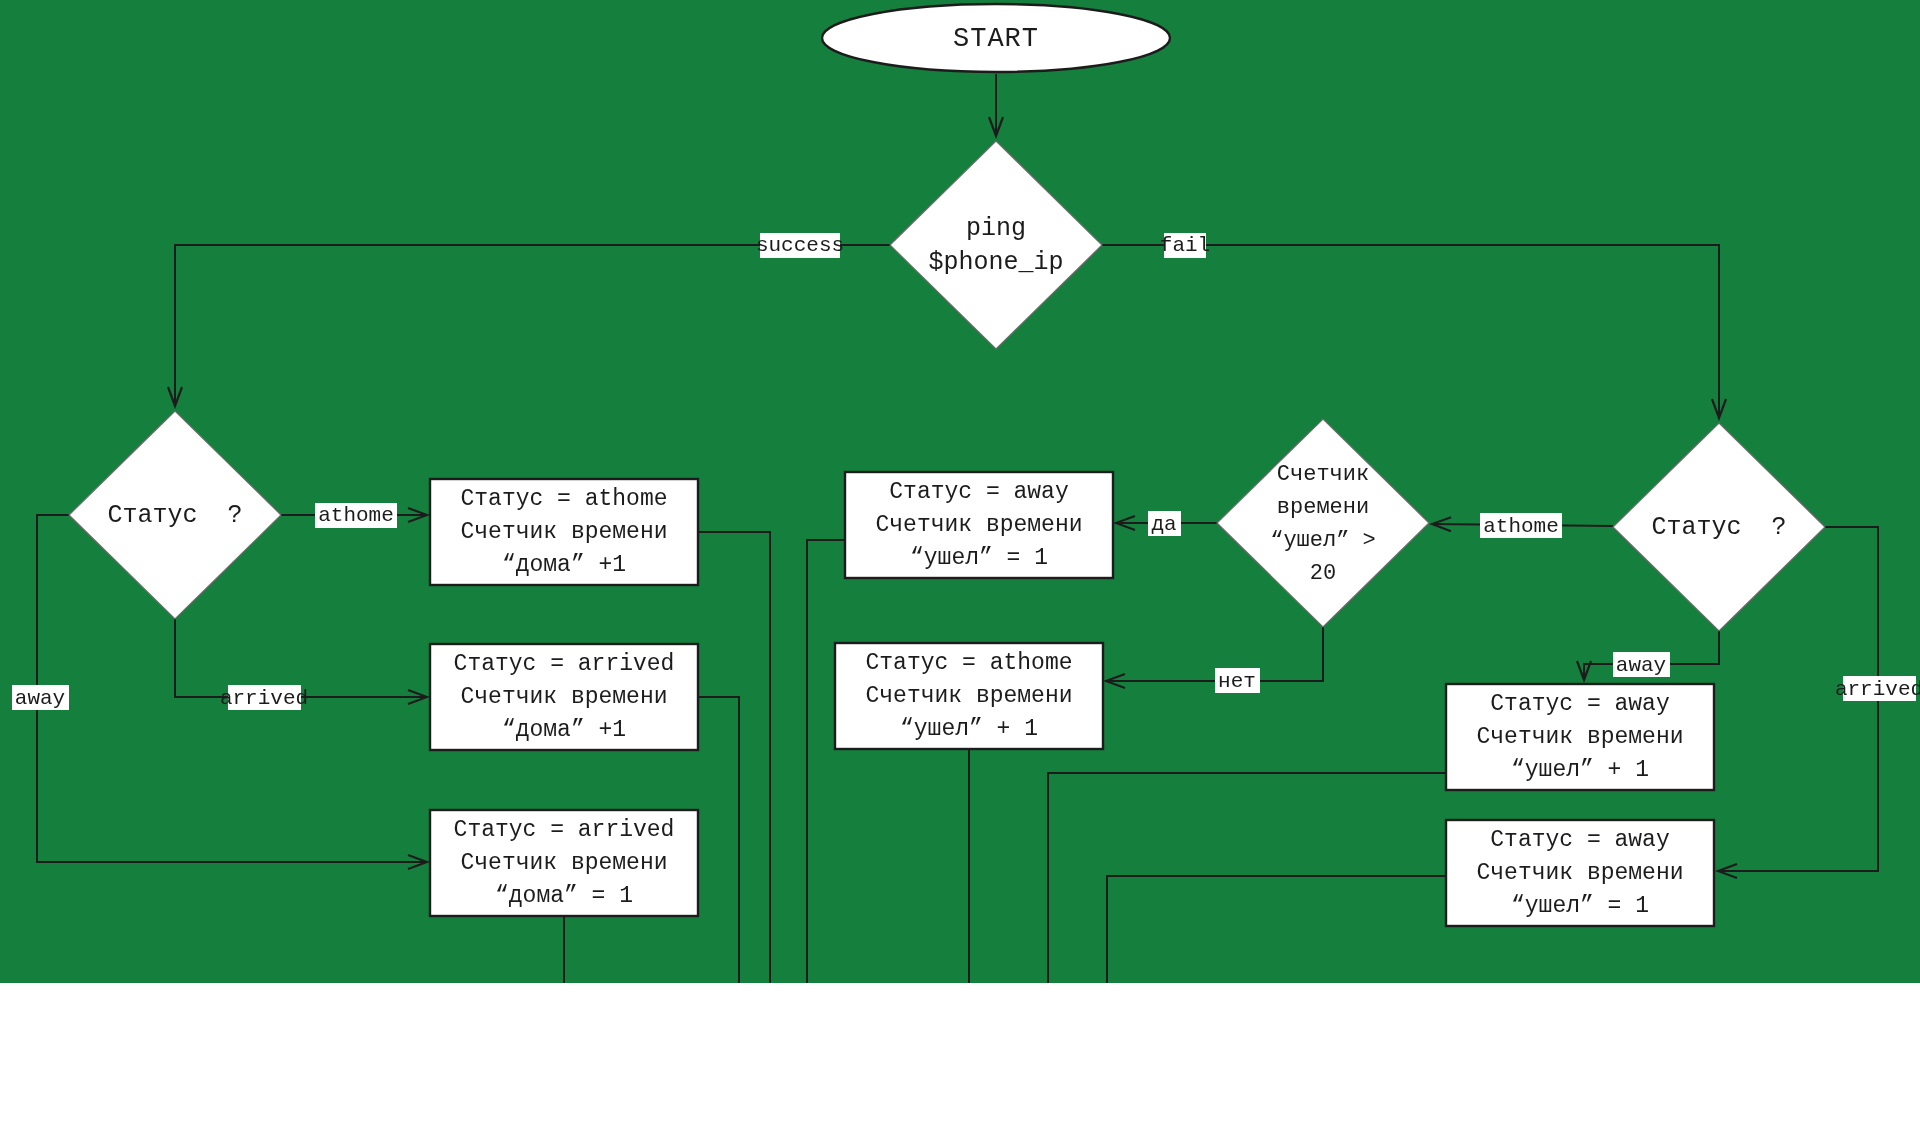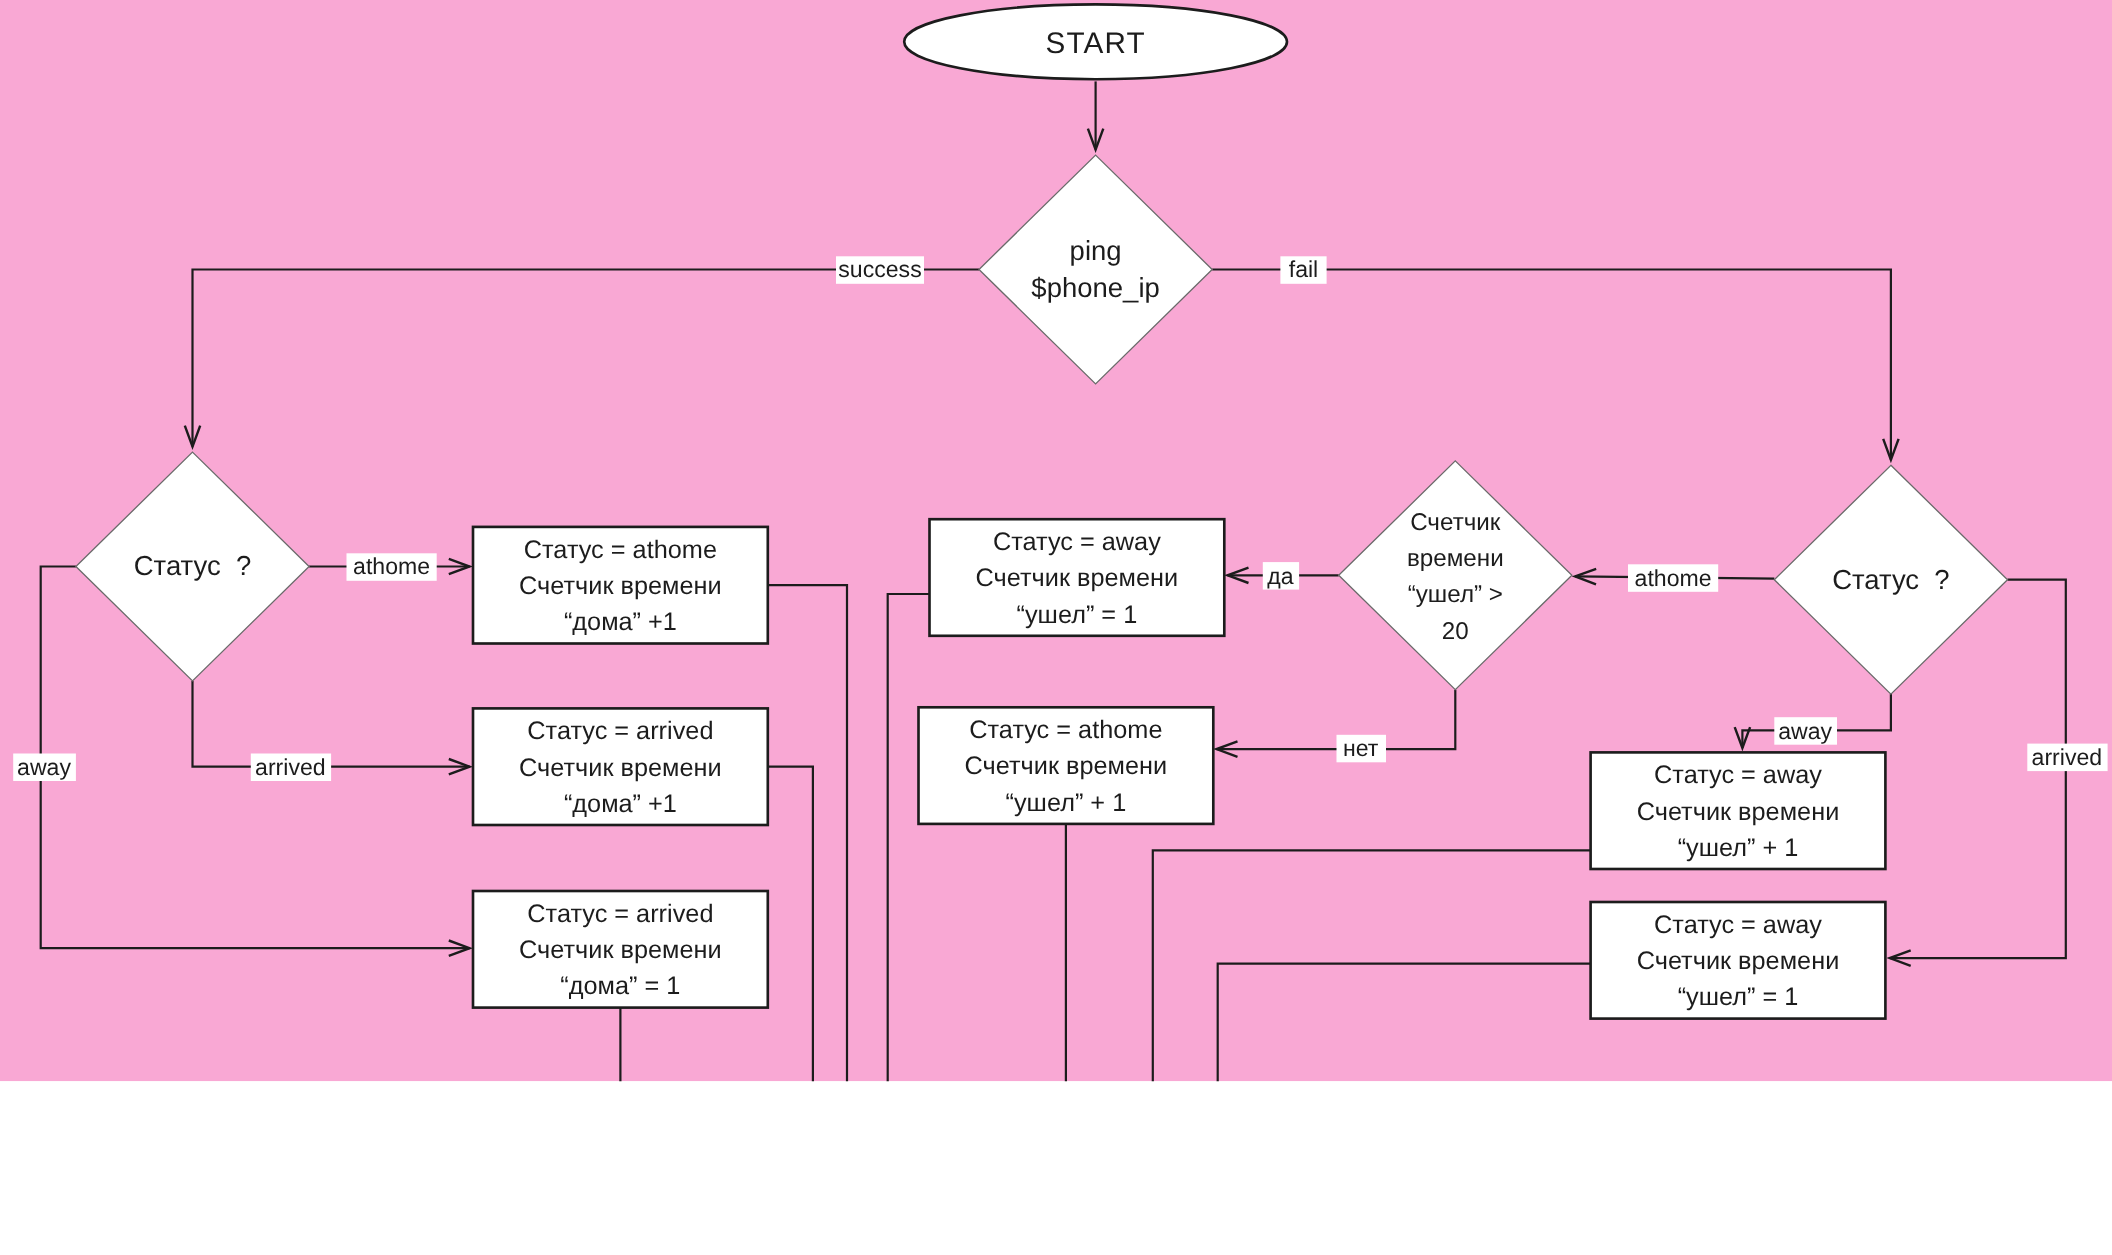--- a/index.html
+++ b/index.html
@@ -4,22 +4,22 @@
 <style>
   html, body {
     margin: 0;
     padding: 0;
     background: #ffffff;
   }
   .stage {
     width: 1920px;
     height: 983px;
     position: relative;
-    background: #f9a8d4;
-    font-family: Liberation Sans, sans-serif;
+    background: #15803d;
+    font-family: Liberation Mono, monospace;
   }
   svg { display: block; }
   .edge {
     fill: none;
     stroke: #1c1c1c;
     stroke-width: 2;
   }
   .shape-box {
     fill: #ffffff;
     stroke: #1c1c1c;

